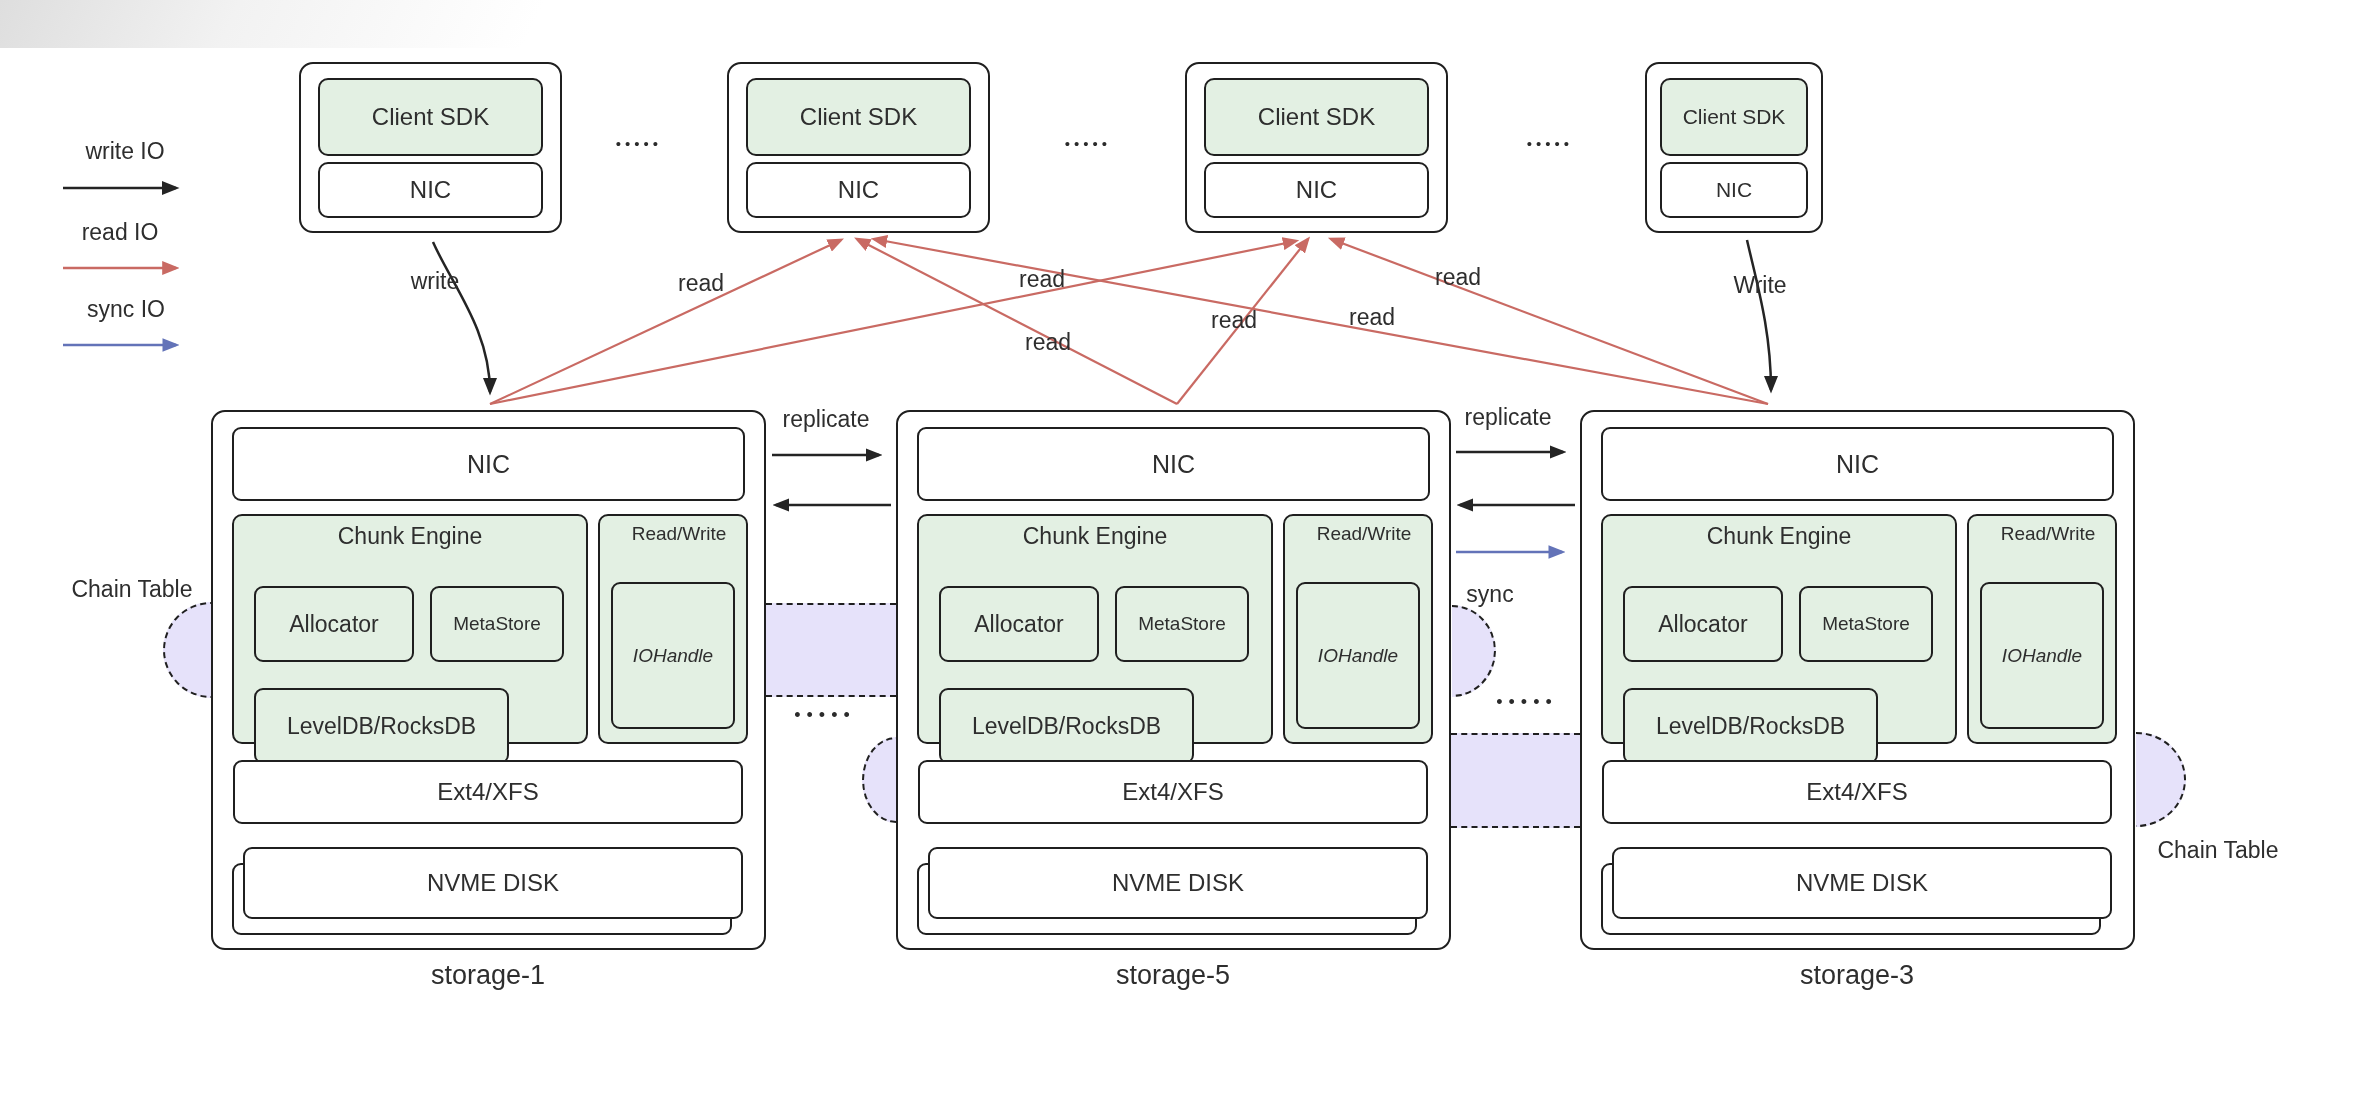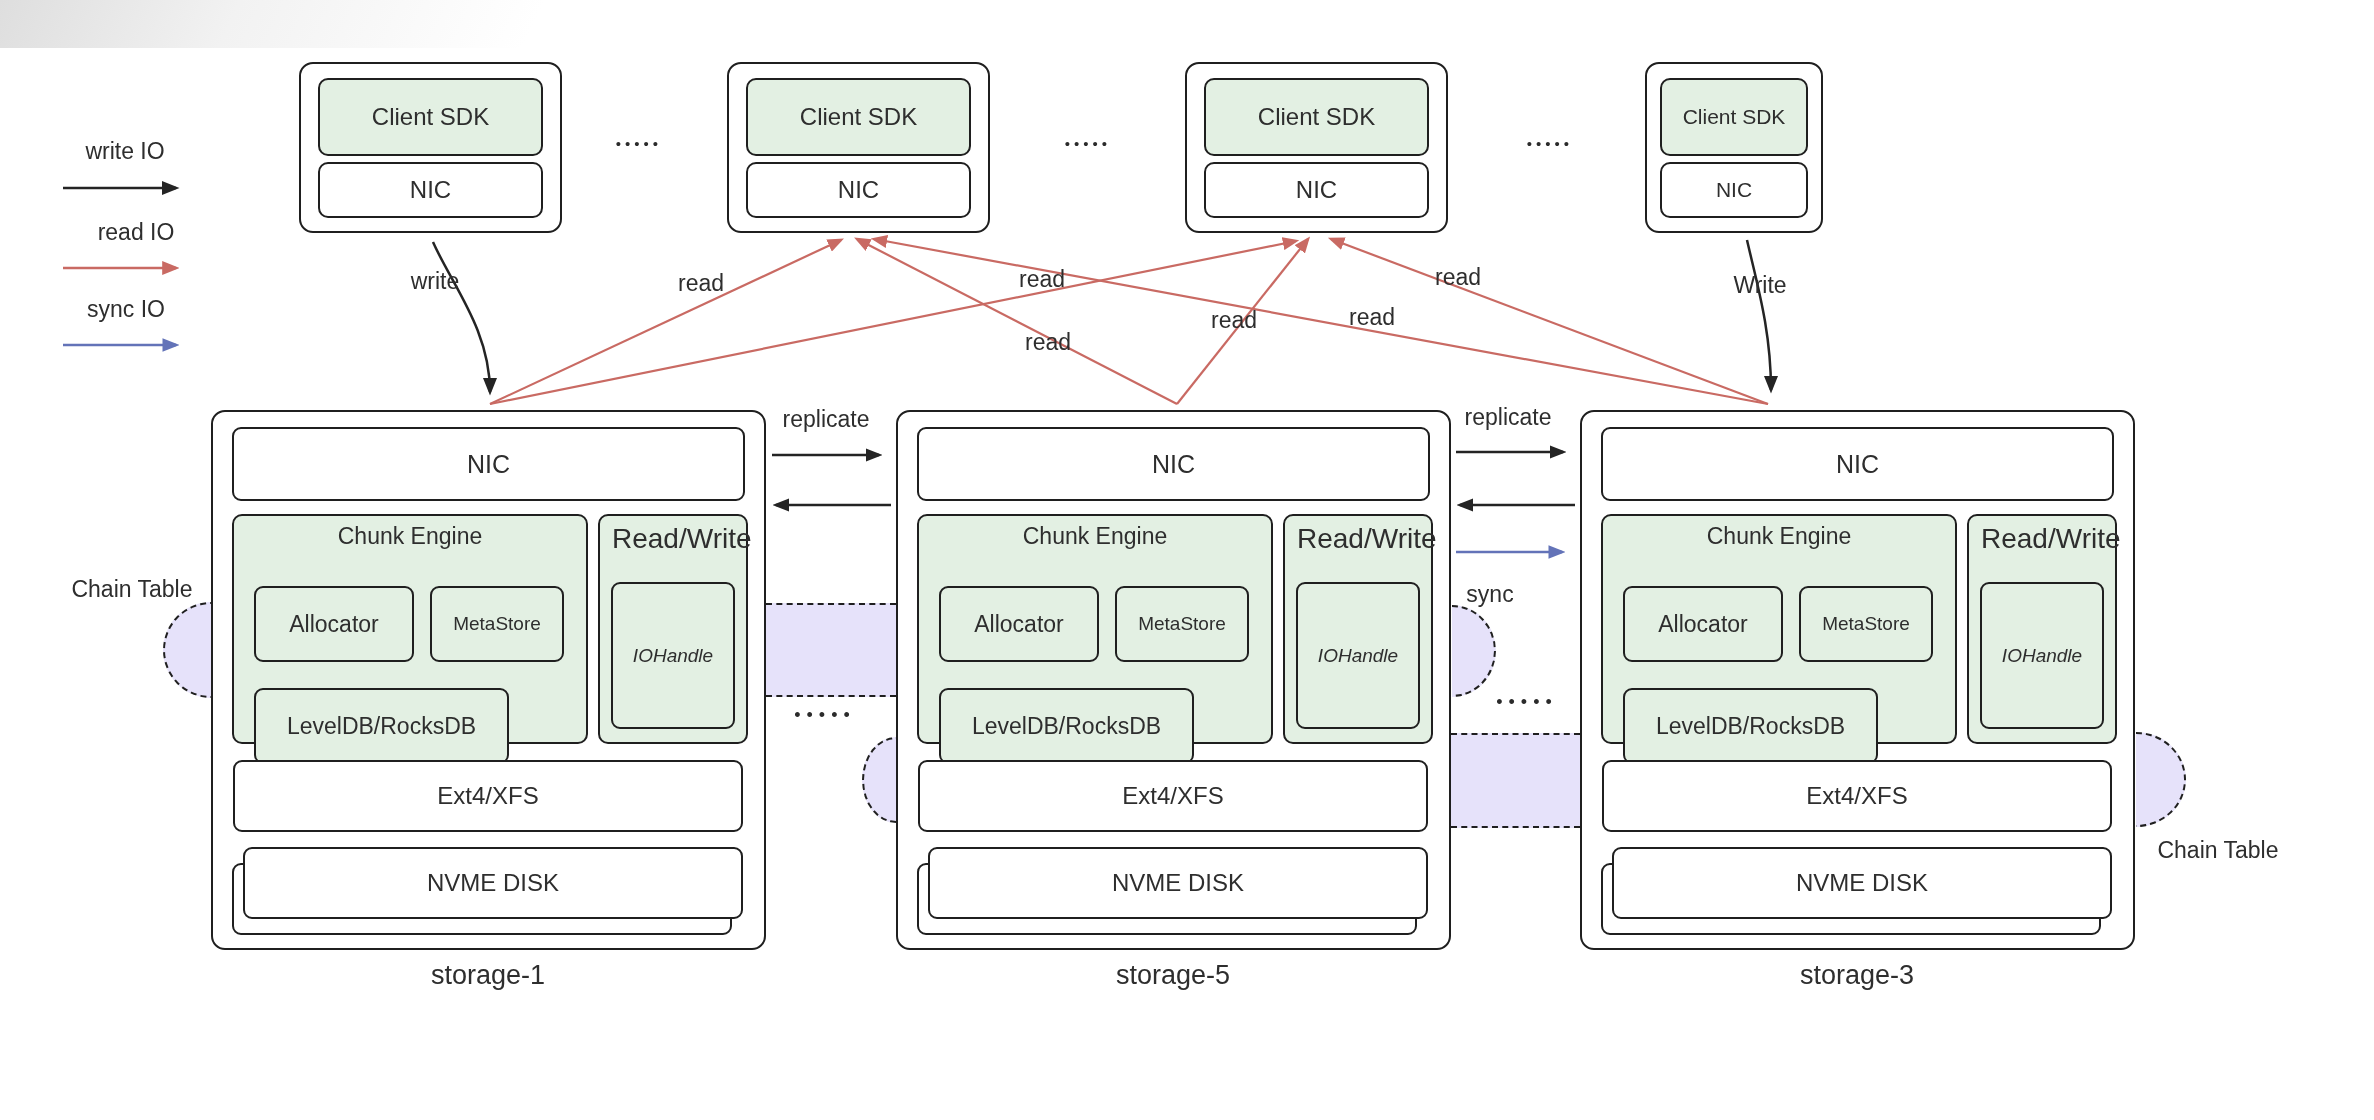--- a/index.html
+++ b/index.html
@@ -26,28 +26,28 @@
         border:2.6px solid #1f1f1f;border-radius:14px;box-sizing:border-box;z-index:2;}
   .s1{left:211px}.s2{left:896px}.s3{left:1580px}
   .node .snic{position:absolute;left:19px;right:19px;top:15px;height:74px;background:#fff;
         border:2.3px solid #1f1f1f;border-radius:9px;display:flex;align-items:center;
         justify-content:center;font-size:25px;box-sizing:border-box;}
   .node .ce{position:absolute;left:19px;top:102px;width:356px;height:230px;background:var(--green);
         border:2.3px solid #1f1f1f;border-radius:10px;box-sizing:border-box;}
   .node .rw{position:absolute;left:385px;top:102px;width:150px;height:230px;background:var(--green);
         border:2.3px solid #1f1f1f;border-radius:10px;box-sizing:border-box;}
   .ce-title{position:absolute;left:0;right:0;top:7px;text-align:center;font-size:23px;}
-  .rw-title{position:absolute;left:12px;right:0;top:7px;text-align:center;font-size:28px;}
+  .rw-title{position:absolute;left:12px;right:0;top:7px;text-align:center;font-size:19px;}
   .ibox{position:absolute;background:var(--green);border:2.3px solid #1f1f1f;border-radius:9px;
         display:flex;align-items:center;justify-content:center;box-sizing:border-box;margin-top:24px;}
   .alloc{left:20px;top:46px;width:160px;height:76px;font-size:23px;}
   .meta{left:196px;top:46px;width:134px;height:76px;font-size:19px;}
   .ldb{left:20px;top:148px;width:255px;height:76px;font-size:23px;}
   .iohandle{left:11px;right:11px;top:42px;bottom:13px;font-size:19px;font-style:italic;}
-  .fsbar{position:absolute;left:20px;right:21px;top:348px;height:72px;background:#fff;
+  .fsbar{position:absolute;left:20px;right:21px;top:348px;height:64px;background:#fff;
         border:2.3px solid #1f1f1f;border-radius:9px;display:flex;align-items:center;
         justify-content:center;font-size:24px;box-sizing:border-box;}
   .nvme{position:absolute;left:30px;right:21px;top:435px;height:72px;background:#fff;
         border:2.3px solid #1f1f1f;border-radius:9px;display:flex;align-items:center;
         justify-content:center;font-size:24px;box-sizing:border-box;z-index:2;}
   .nvme-shadow{position:absolute;left:19px;right:32px;top:451px;height:72px;background:#fff;
         border:2.3px solid #1f1f1f;border-radius:9px;box-sizing:border-box;z-index:1;}
 
   
   .band{position:absolute;background:var(--lav);border-top:2.3px dashed #1f1f1f;
@@ -125,21 +125,21 @@
       <line x1="891" y1="505" x2="776" y2="505" marker-end="url(#mB)"></line>
       <line x1="1456" y1="452" x2="1563" y2="452" marker-end="url(#mB)"></line>
       <line x1="1575" y1="505" x2="1460" y2="505" marker-end="url(#mB)"></line>
     </g>
     <g>
       <line x1="1456" y1="552" x2="1562" y2="552" stroke="#6373b8" stroke-width="2.6" marker-end="url(#mL)"></line>
     </g>
   </svg>
 
   <span class="lbl" style="left:125px;top:138px;">write IO</span>
-  <span class="lbl" style="left:136px;top:219px;">read IO</span>
+  <span class="lbl" style="left:120px;top:219px;">read IO</span>
   <span class="lbl" style="left:126px;top:296px;">sync IO</span>
 
   <div class="client c1">
     <div class="sdk">Client SDK</div>
     <div class="cnic">NIC</div>
   </div>
   <div class="client c2">
     <div class="sdk">Client SDK</div>
     <div class="cnic">NIC</div>
   </div>

